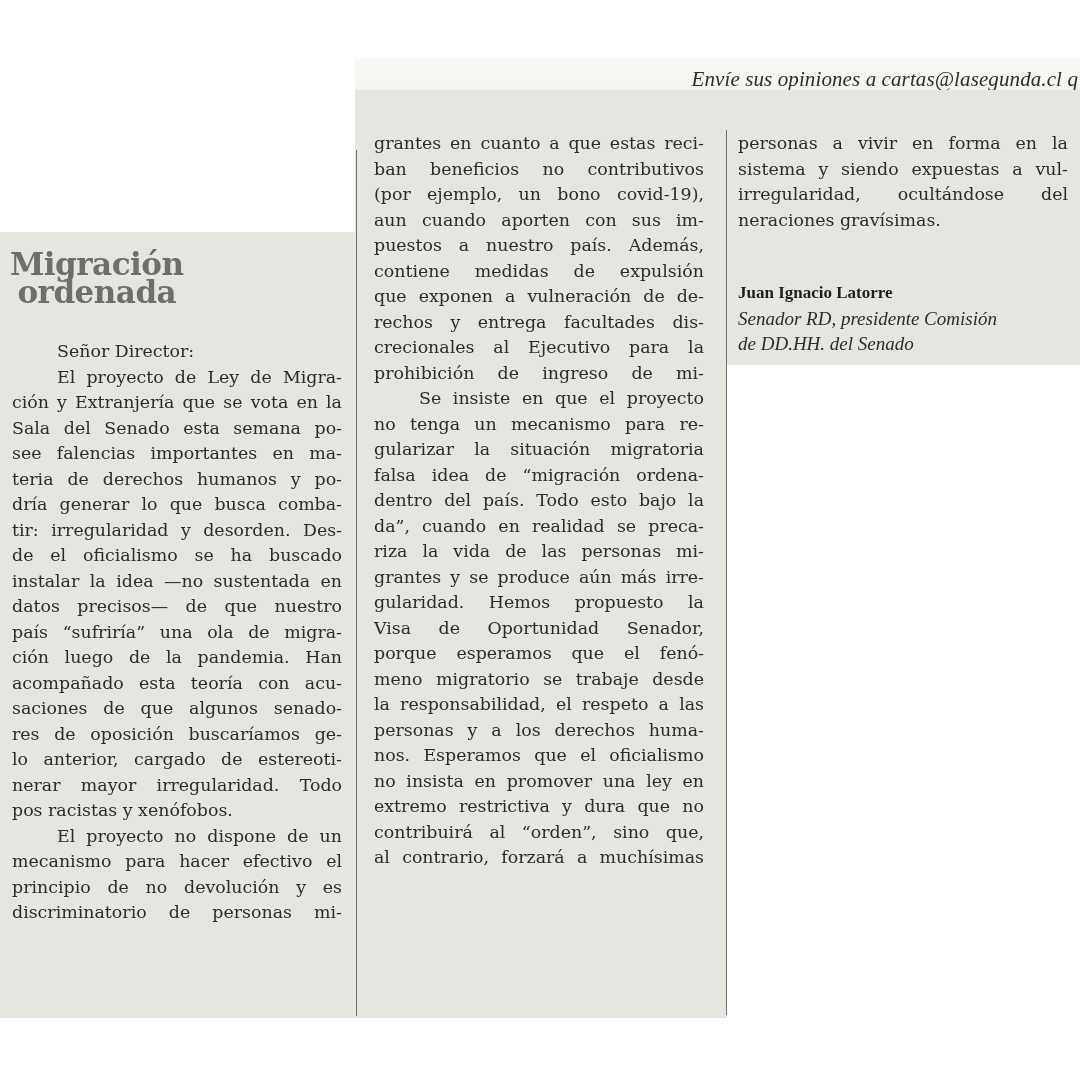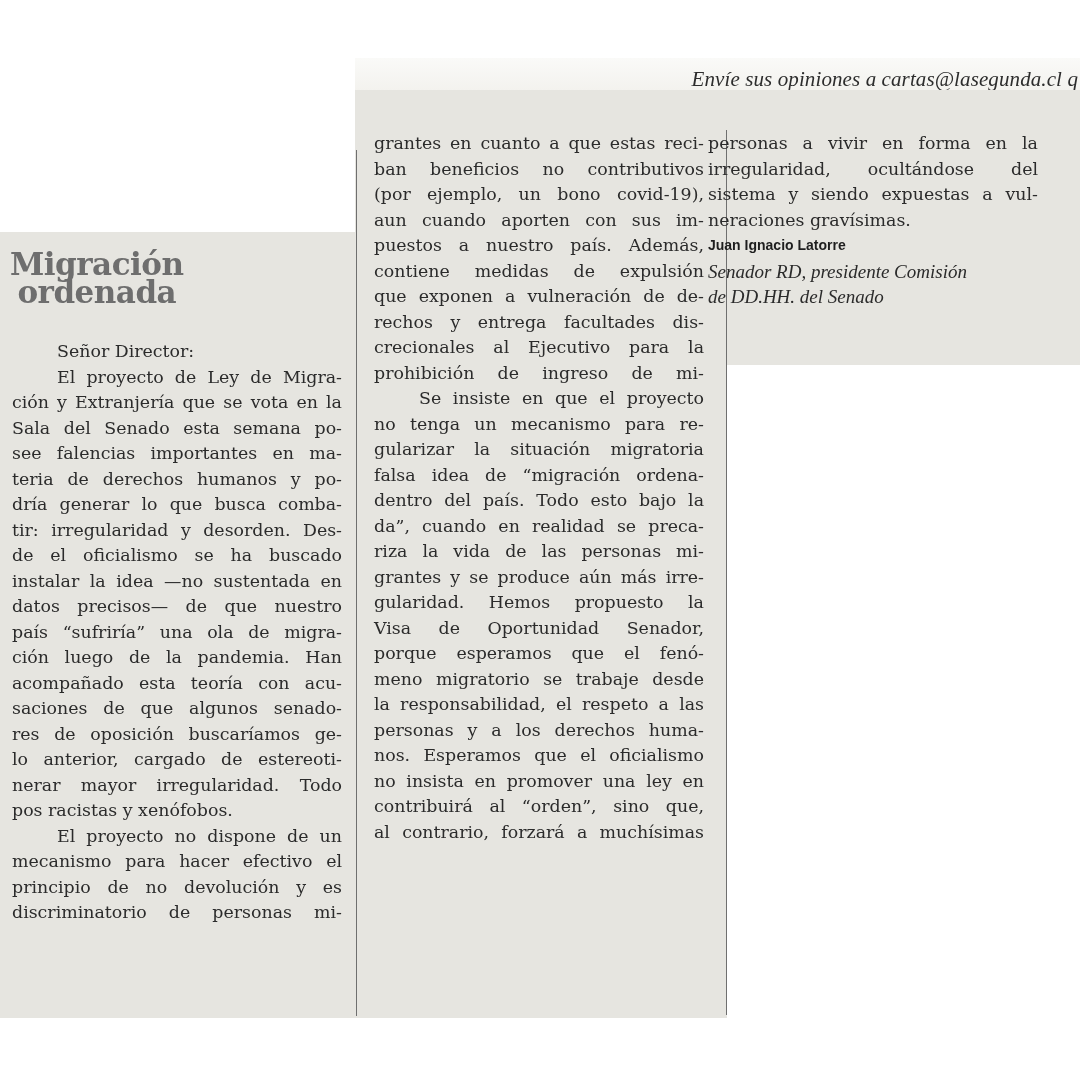--- a/index.html
+++ b/index.html
@@ -13,21 +13,21 @@
   .p-left  { left:0; top:232px; width:356px; height:786px; }
   .p-mid   { left:355px; top:90px; width:372px; height:928px; }
   .p-right { left:726px; top:90px; width:354px; height:275px; }
   .rule { position:absolute; width:1px; background:#6f6f6f; }
   .col { position:absolute; font-size:17.4px; line-height:25.5px; }
   .line { display:block; white-space:nowrap; text-align:justify; text-align-last:justify; }
   .line.last { text-align-last:left; }
   .indent { padding-left:45px; }
   .headline { position:absolute; left:10px; top:250px; font-family:"DejaVu Serif", serif;
               font-weight:bold; font-size:31px; line-height:28px; color:#6e6e6e; letter-spacing:-0.5px;text-align:center; }
-  .sig-name { font-family:Liberation Sans, sans-serif; font-weight:bold; font-size:14px; color:#1e1e1e; }
+  .sig-name { font-family:Liberation Serif, serif; font-weight:bold; font-size:17px; color:#1e1e1e;margin-top:47px; }
   .sig-role { font-family:"Liberation Serif", serif; font-style:italic; font-size:19px; }
 </style>
 </head>
 <body>
 
 <div class="strip">
   <span class="strip-text">Envíe sus opiniones a cartas@lasegunda.cl q</span>
 </div>
 
 <div class="panel p-left"></div>
@@ -88,25 +88,26 @@
   <span class="line">riza la vida de las personas mi-</span>
   <span class="line">grantes y se produce aún más irre-</span>
   <span class="line">gularidad. Hemos propuesto la</span>
   <span class="line">Visa de Oportunidad Senador,</span>
   <span class="line">porque esperamos que el fenó-</span>
   <span class="line">meno migratorio se trabaje desde</span>
   <span class="line">la responsabilidad, el respeto a las</span>
   <span class="line">personas y a los derechos huma-</span>
   <span class="line">nos. Esperamos que el oficialismo</span>
   <span class="line">no insista en promover una ley en</span>
+  <span class="line">extremo restrictiva y dura que no</span>
   <span class="line">contribuirá al “orden”, sino que,</span>
   <span class="line">al contrario, forzará a muchísimas</span>
 </div>
 
-<div class="col" style="left:708px; top:131px; width:330px;">
+<div class="col" style="left:738px; top:131px; width:330px;">
   <span class="line">personas a vivir en forma en la</span>
+  <span class="line">sistema y siendo expuestas a vul-</span>
   <span class="line">irregularidad, ocultándose del</span>
-  <span class="line">sistema y siendo expuestas a vul-</span>
   <span class="line last">neraciones gravísimas.</span>
   <span class="line last sig-name">Juan Ignacio Latorre</span>
   <span class="line last sig-role">Senador RD, presidente Comisión</span>
   <span class="line last sig-role">de DD.HH. del Senado</span>
 </div>
 
 </body></html>

